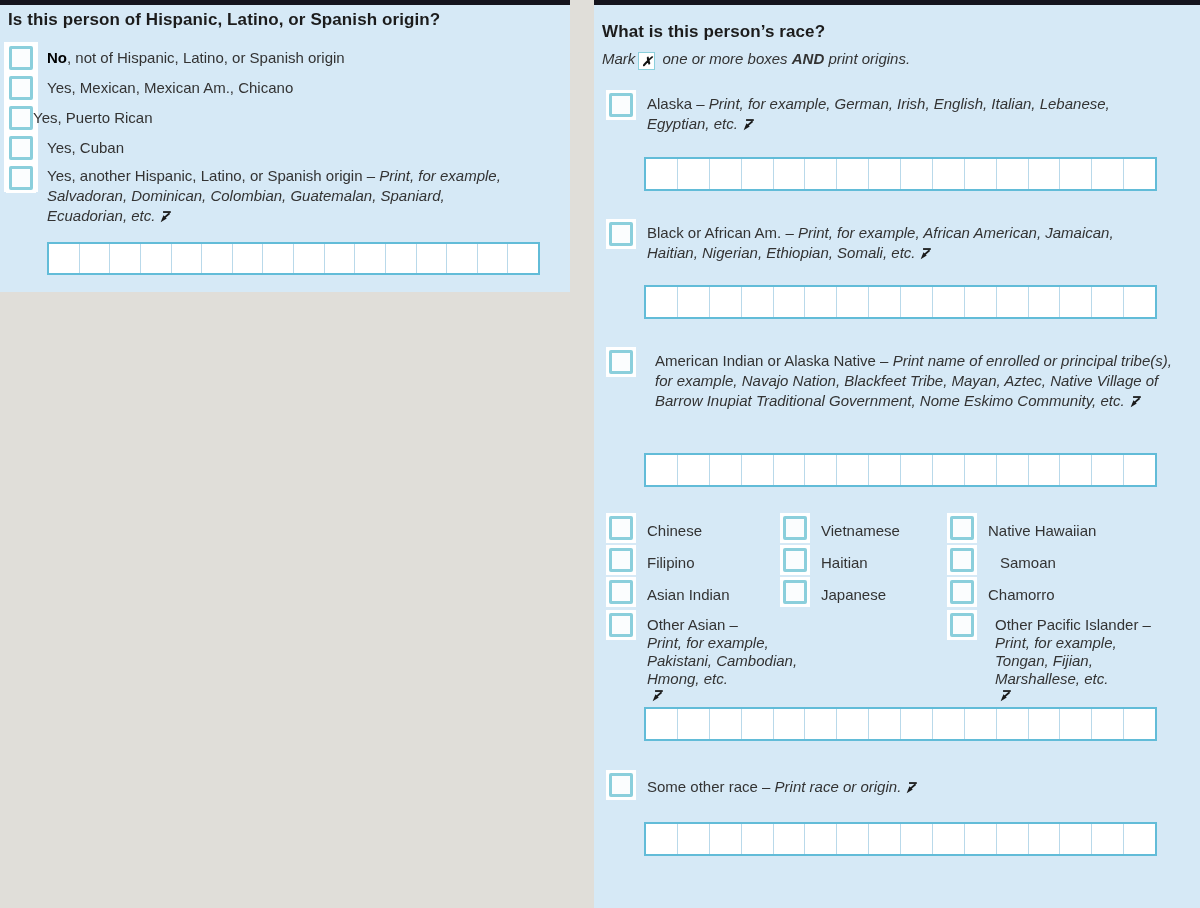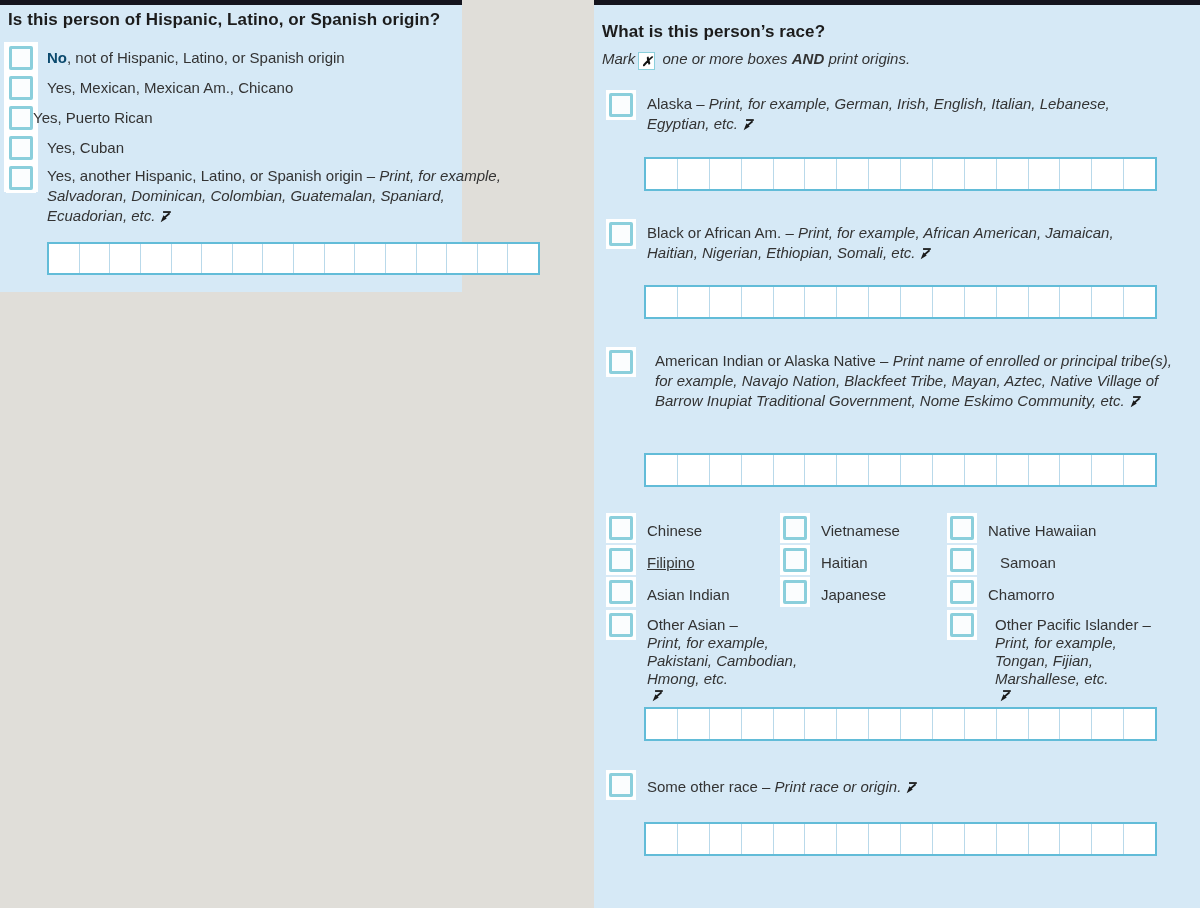--- a/index.html
+++ b/index.html
@@ -1,32 +1,32 @@
 <!DOCTYPE html>
 <html><head>
 <meta charset="utf-8">
 <style>
   * { margin:0; padding:0; box-sizing:border-box; }
   html,body { width:1200px; }
   body { font-family:"Liberation Sans", sans-serif; background:#e0ded9; }
   .page { position:relative; width:1200px; height:908px; background:#e0ded9; overflow:hidden; }
 
   .panel { position:absolute; background:#d6e9f6; }
-  .panel-left  { left:0;   top:0; width:462px; height:292px;padding-left:28px; }
+  .panel-left  { left:0;   top:0; width:570px; height:292px;padding-left:28px; }
   .panel-right { left:594px; top:0; width:606px; height:908px; }
   .topstrip { position:absolute; left:0; top:0; width:100%; height:5px; background:#14141d; }
 
   .q-title { position:absolute; font-size:17px; font-weight:bold; color:#1c1c1c; letter-spacing:.1px; }
 
   
   .cb-wrap { position:absolute; width:30px; height:30px; background:#fff; padding:3px; }
   .cb { width:24px; height:24px; border:3px solid #8bcfdc; background:#fbfdfe; border-radius:2px; }
 
   .opt-label { position:absolute; font-size:15px; color:#333; line-height:20px; }
-  .opt-label b { color:#0c4a6e; }
+  .opt-label b { color:#000000; }
   .note { font-style:italic; }
   .note-block span { display:block; }
 
   
   .writein { position:absolute; display:flex; background:#fff; border:2px solid #62bcd8; }
   .writein .cell { flex:1; border-right:1px solid #b9d9ea; }
   .writein .cell:last-child { border-right:none; }
 
   
   .instruction { position:absolute; font-size:15px; font-style:italic; color:#333; }
@@ -200,21 +200,21 @@
         <div class="cell"></div>
       </div>
 
     <div class="cb-wrap" style="left:12px; top:513px;">
         <div class="cb"></div>
       </div>
     <div class="opt-label" style="left:53px; top:521px;">Chinese</div>
     <div class="cb-wrap" style="left:12px; top:545px;">
         <div class="cb"></div>
       </div>
-    <div class="opt-label" style="left:53px; top:553px;text-decoration:underline;">Filipino</div>
+    <div class="opt-label" style="left:53px; top:553px;">Filipino</div>
     <div class="cb-wrap" style="left:12px; top:577px;">
         <div class="cb"></div>
       </div>
     <div class="opt-label" style="left:53px; top:585px;">Asian Indian</div>
     <div class="cb-wrap" style="left:12px; top:610px;">
         <div class="cb"></div>
       </div>
     <div class="opt-label" style="left:53px; top:616px; width:170px; line-height:18px;">
       <span>Other Asian –</span>
       <span class="note note-block" style="display:block;">

